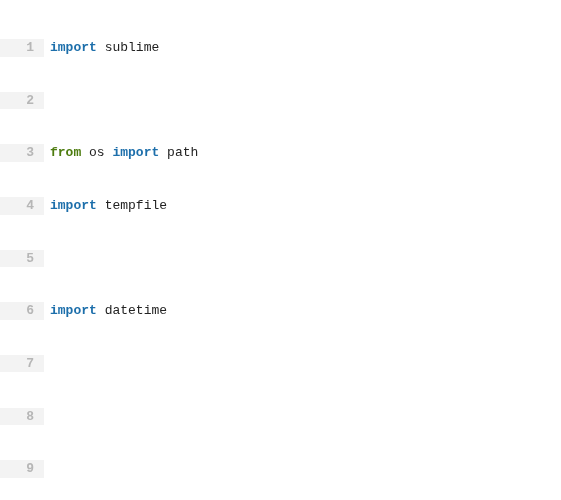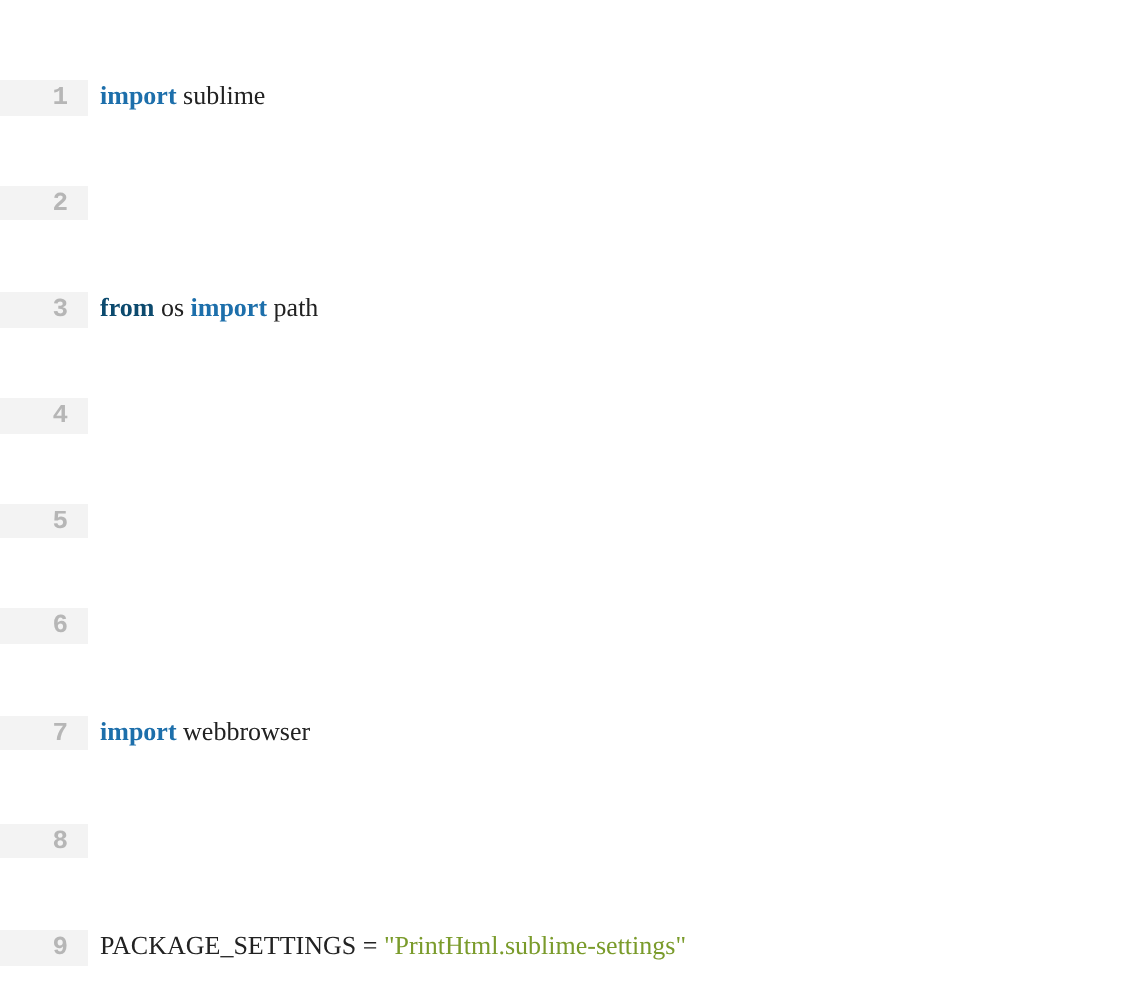--- a/index.html
+++ b/index.html
@@ -17,49 +17,49 @@
   .gutter {
     width: 34px;
     text-align: right;
     padding-right: 10px;
     color: #b6b6b6;
     background: #f3f3f3;
     user-select: none;
     flex: 0 0 auto;
     font-weight: bold;
   }
-  .code { padding-left: 6px; overflow: hidden; white-space: pre; font-family: Liberation Serif, serif; }
+  .code { padding-left: 6px; overflow: hidden; white-space: pre; }
   .kw-import { color: #1d6fab; font-weight: bold; }
-  .kw-fromas { color: #0c4a6e; font-weight: bold; }
+  .kw-fromas { color: #4d7c0f; font-weight: bold; }
   .name { color: #222; }
   .op { color: #222; }
   .str { color: #7a9b2b; }
 </style>
 </head>
 <body>
 
 <div class="block">
 
 <div class="line"><span class="gutter">1</span><span class="code"><span class="kw-import">import</span> <span class="name">sublime</span></span></div>
 
 <div class="line"><span class="gutter">2</span></div>
 
 <div class="line"><span class="gutter">3</span><span class="code"><span class="kw-fromas">from</span> <span class="name">os</span> <span class="kw-import">import</span> <span class="name">path</span></span></div>
 
-<div class="line"><span class="gutter">4</span></div>
+<div class="line"><span class="gutter">4</span><span class="code"><span class="kw-import">import</span> <span class="name">tempfile</span></span></div>
 
 <div class="line"><span class="gutter">5</span></div>
 
-<div class="line"><span class="gutter">6</span></div>
+<div class="line"><span class="gutter">6</span><span class="code"><span class="kw-import">import</span> <span class="name">datetime</span></span></div>
 
-<div class="line"><span class="gutter">7</span><span class="code"><span class="kw-import">import</span> <span class="name">webbrowser</span></span></div>
+<div class="line"><span class="gutter">7</span></div>
 
 <div class="line"><span class="gutter">8</span><span class="code"> </span></div>
 
-<div class="line"><span class="gutter">9</span><span class="code"><span class="name">PACKAGE_SETTINGS</span><span class="op"> = </span><span class="str">"PrintHtml.sublime-settings"</span></span></div>
+<div class="line"><span class="gutter">9</span></div>
 
 
 
 
 
 
 
 
 
 

